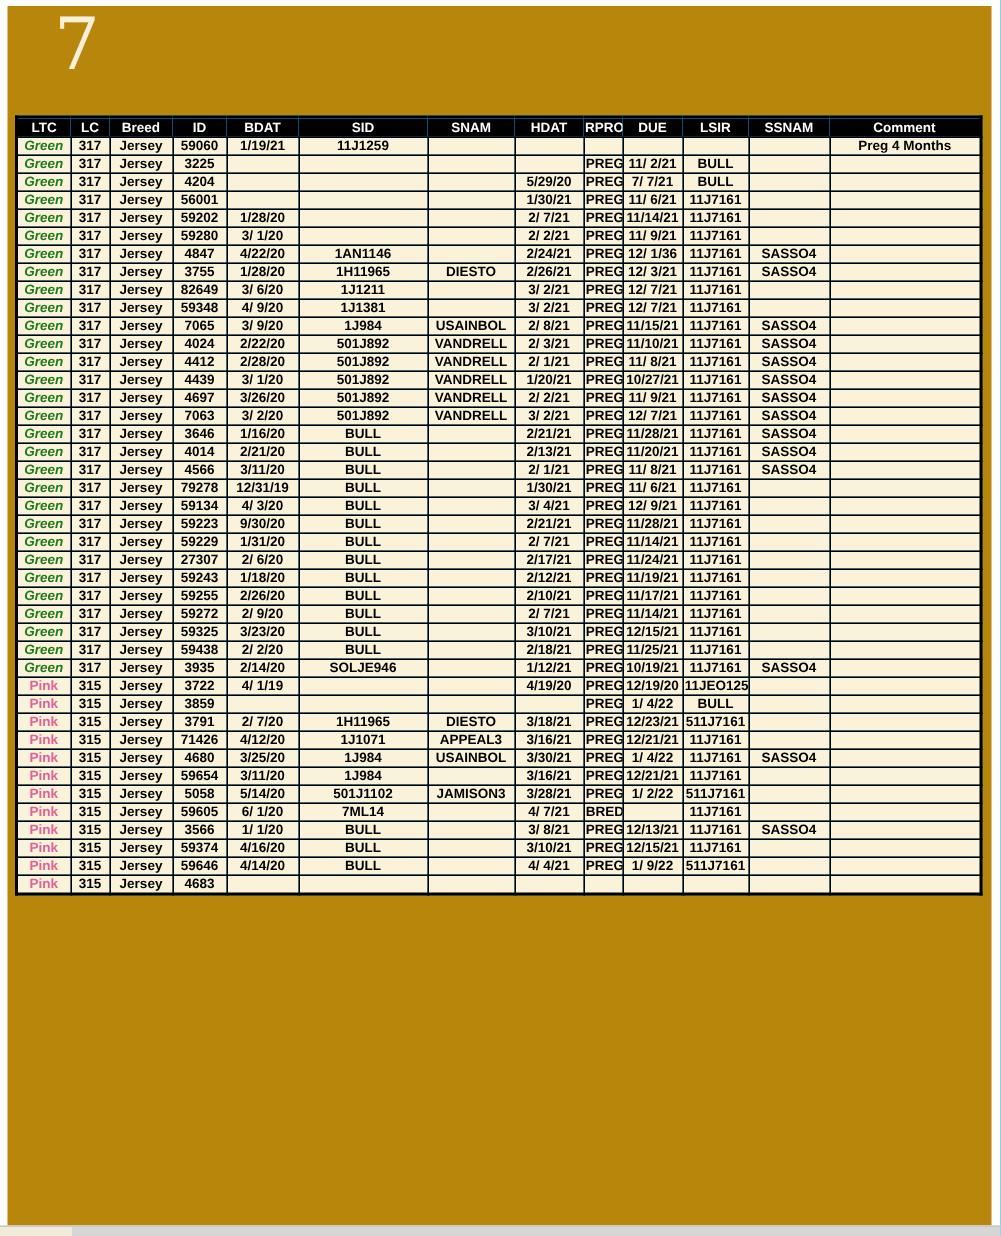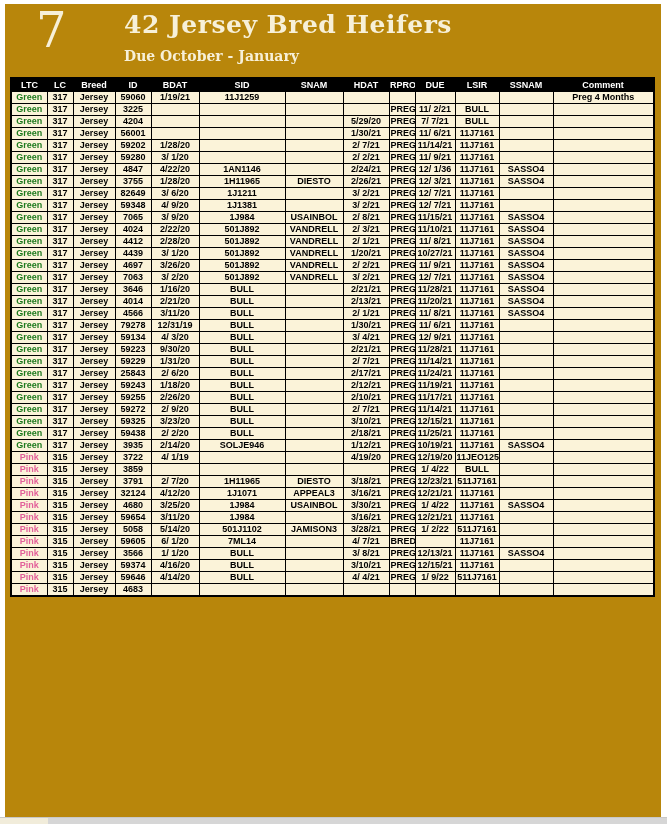--- a/index.html
+++ b/index.html
@@ -54,38 +54,36 @@
   }
   table.heifer-table td{
     background:var(--cream);
     border:1px solid #000;
     color:#000;
     font-size:9px;font-weight:700;
     height:11.35px;line-height:11px;
     padding:0 1px;
     text-align:center;white-space:pre;overflow:hidden;
   }
-  table.heifer-table td.green{color:var(--green);}
+  table.heifer-table td.green{color:var(--green);font-style:italic;}
   table.heifer-table td.pink{color:var(--pink);}
   .h-scrollbar{
     position:absolute;left:0;top:817px;width:667px;height:7px;
     background:#D6D6D6;border-top:1px solid #c8c8c8;
   }
   .h-scrollbar .thumb{
     position:absolute;left:0;top:0;width:48px;height:7px;
     background:#F1ECDA;
   }
 </style>
 </head>
 <body>
 
 <div class="gold-page">
   <div class="page-number">7</div>
-  <div class="report-title">42 Jersey Bred Heifers</div>
-  <div class="report-subtitle">Due October - January</div>
 
   <table class="heifer-table">
     <colgroup>
         <col style="width: 36px;">
         <col style="width: 26px;">
         <col style="width: 42px;">
         <col style="width: 36px;">
         <col style="width: 48px;">
         <col style="width: 86px;">
         <col style="width: 58px;">
@@ -456,21 +454,21 @@
           <td>PREG</td>
           <td>11/14/21</td>
           <td>11J7161</td>
           <td></td>
           <td></td>
         </tr>
         <tr>
           <td class="green">Green</td>
           <td>317</td>
           <td>Jersey</td>
-          <td>25843</td>
+          <td>27307</td>
           <td>2/ 6/20</td>
           <td>BULL</td>
           <td></td>
           <td>2/17/21</td>
           <td>PREG</td>
           <td>11/24/21</td>
           <td>11J7161</td>
           <td></td>
           <td></td>
         </tr>
@@ -606,21 +604,21 @@
           <td>PREG</td>
           <td>12/23/21</td>
           <td>511J7161</td>
           <td></td>
           <td></td>
         </tr>
         <tr>
           <td class="pink">Pink</td>
           <td>315</td>
           <td>Jersey</td>
-          <td>32124</td>
+          <td>71426</td>
           <td>4/12/20</td>
           <td>1J1071</td>
           <td>APPEAL3</td>
           <td>3/16/21</td>
           <td>PREG</td>
           <td>12/21/21</td>
           <td>11J7161</td>
           <td></td>
           <td></td>
         </tr>

